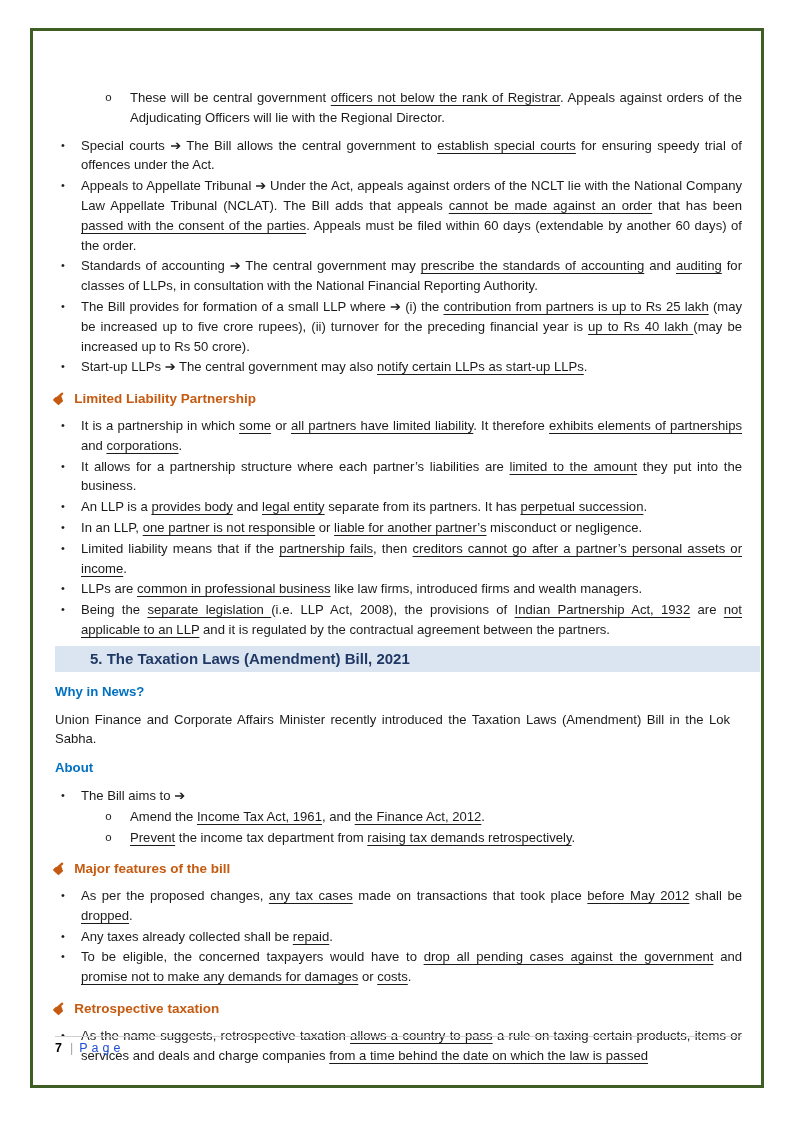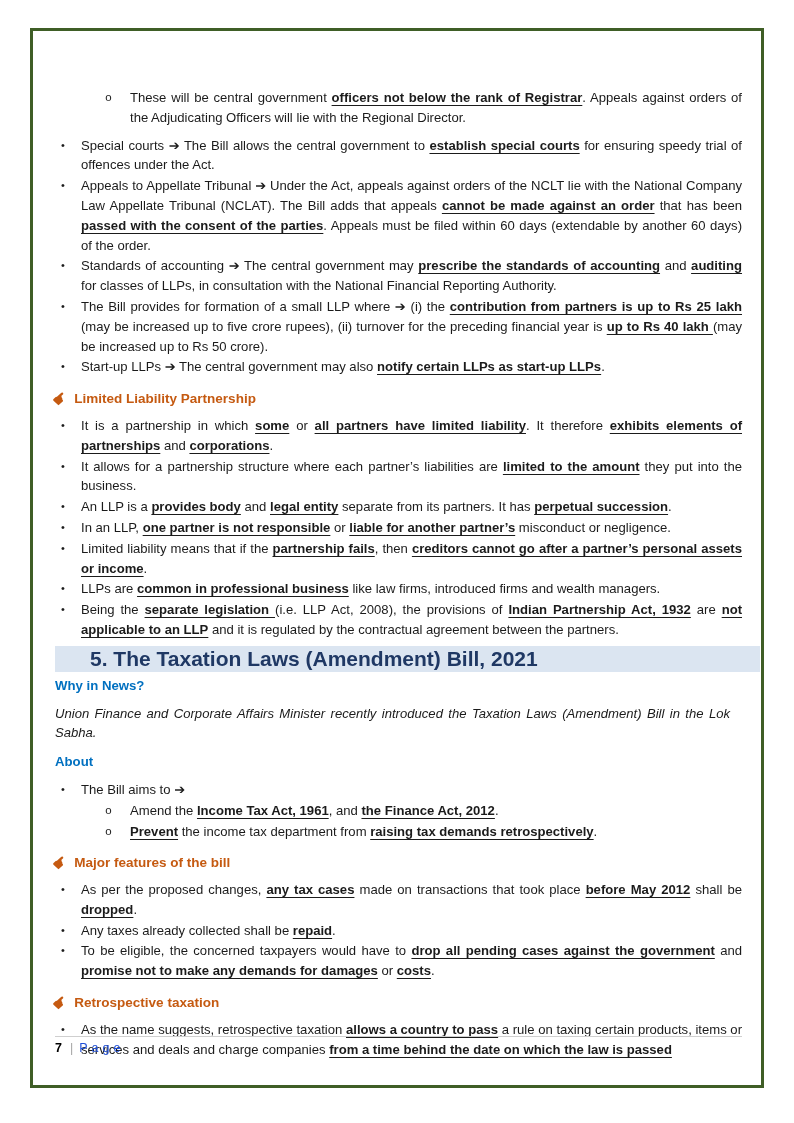--- a/index.html
+++ b/index.html
@@ -8,43 +8,43 @@
     font-family:"Liberation Sans",sans-serif;color:#1b1b1b;
   }
   .frame{
     position:absolute;left:30px;top:28px;width:734px;height:1060px;
     border:3px solid #3F5E26;box-sizing:border-box;background:#fff;
   }
   .content{
     position:absolute;left:55px;top:88px;width:687px;
     font-size:13.1px;line-height:19.8px;
   }
-  .b{font-weight:bold;}
+  .b{font-weight:normal;}
   .u{text-decoration:underline;text-decoration-thickness:1px;text-underline-offset:2.5px;}
   .bullet-row{display:flex;margin:0 0 1px 0;}
   .bullet-glyph{flex:0 0 20px;padding-left:6px;font-size:11px;line-height:19.8px;color:#1b1b1b;}
   .bullet-text{flex:1;text-align:justify;}
   .sub-bullet-row{display:flex;margin:0 0 1px 0;padding-left:50px;}
   .sub-glyph{flex:0 0 25px;font-family:"Liberation Mono",monospace;font-size:11.5px;line-height:19.8px;color:#222;}
   .lead-gap{margin-bottom:8px;}
   .orange-heading{
     color:#C55A11;font-weight:bold;font-size:13.5px;
     margin:12px 0 7px 0;display:flex;align-items:center;
   }
   .hand-icon{
     display:inline-block;transform:rotate(-42deg);
     font-size:16px;margin:0 7px 0 -2px;color:#C55A11;line-height:16px;
   }
   .section-header{
-    background:#DBE5F1;color:#1F3864;font-weight:bold;font-size:21px;
+    background:#DBE5F1;color:#1F3864;font-weight:bold;font-size:15px;
     height:26px;line-height:26px;padding-left:35px;
-    margin:6px -18px 4px 0;
+    margin:6px -18px 10px 0;
   }
   .blue-heading{color:#0070C0;font-weight:bold;font-size:13.2px;margin:4px 0 8px 0;}
-  .paragraph{margin:0 12px 9px 0;text-align:justify;font-style:italic;}
+  .paragraph{margin:0 12px 9px 0;text-align:justify;}
   .footer-line{
     position:absolute;left:55px;top:1036px;width:687px;
     border-top:1px solid #CFCFCF;
   }
   .footer-text{position:absolute;left:55px;top:1041px;font-size:12.5px;}
   .footer-num{font-weight:bold;color:#000;}
   .footer-sep{color:#A6A6A6;padding:0 6px 0 8px;}
   .footer-label{color:#1d4ed8;letter-spacing:4px;}
 </style>
 </head>

